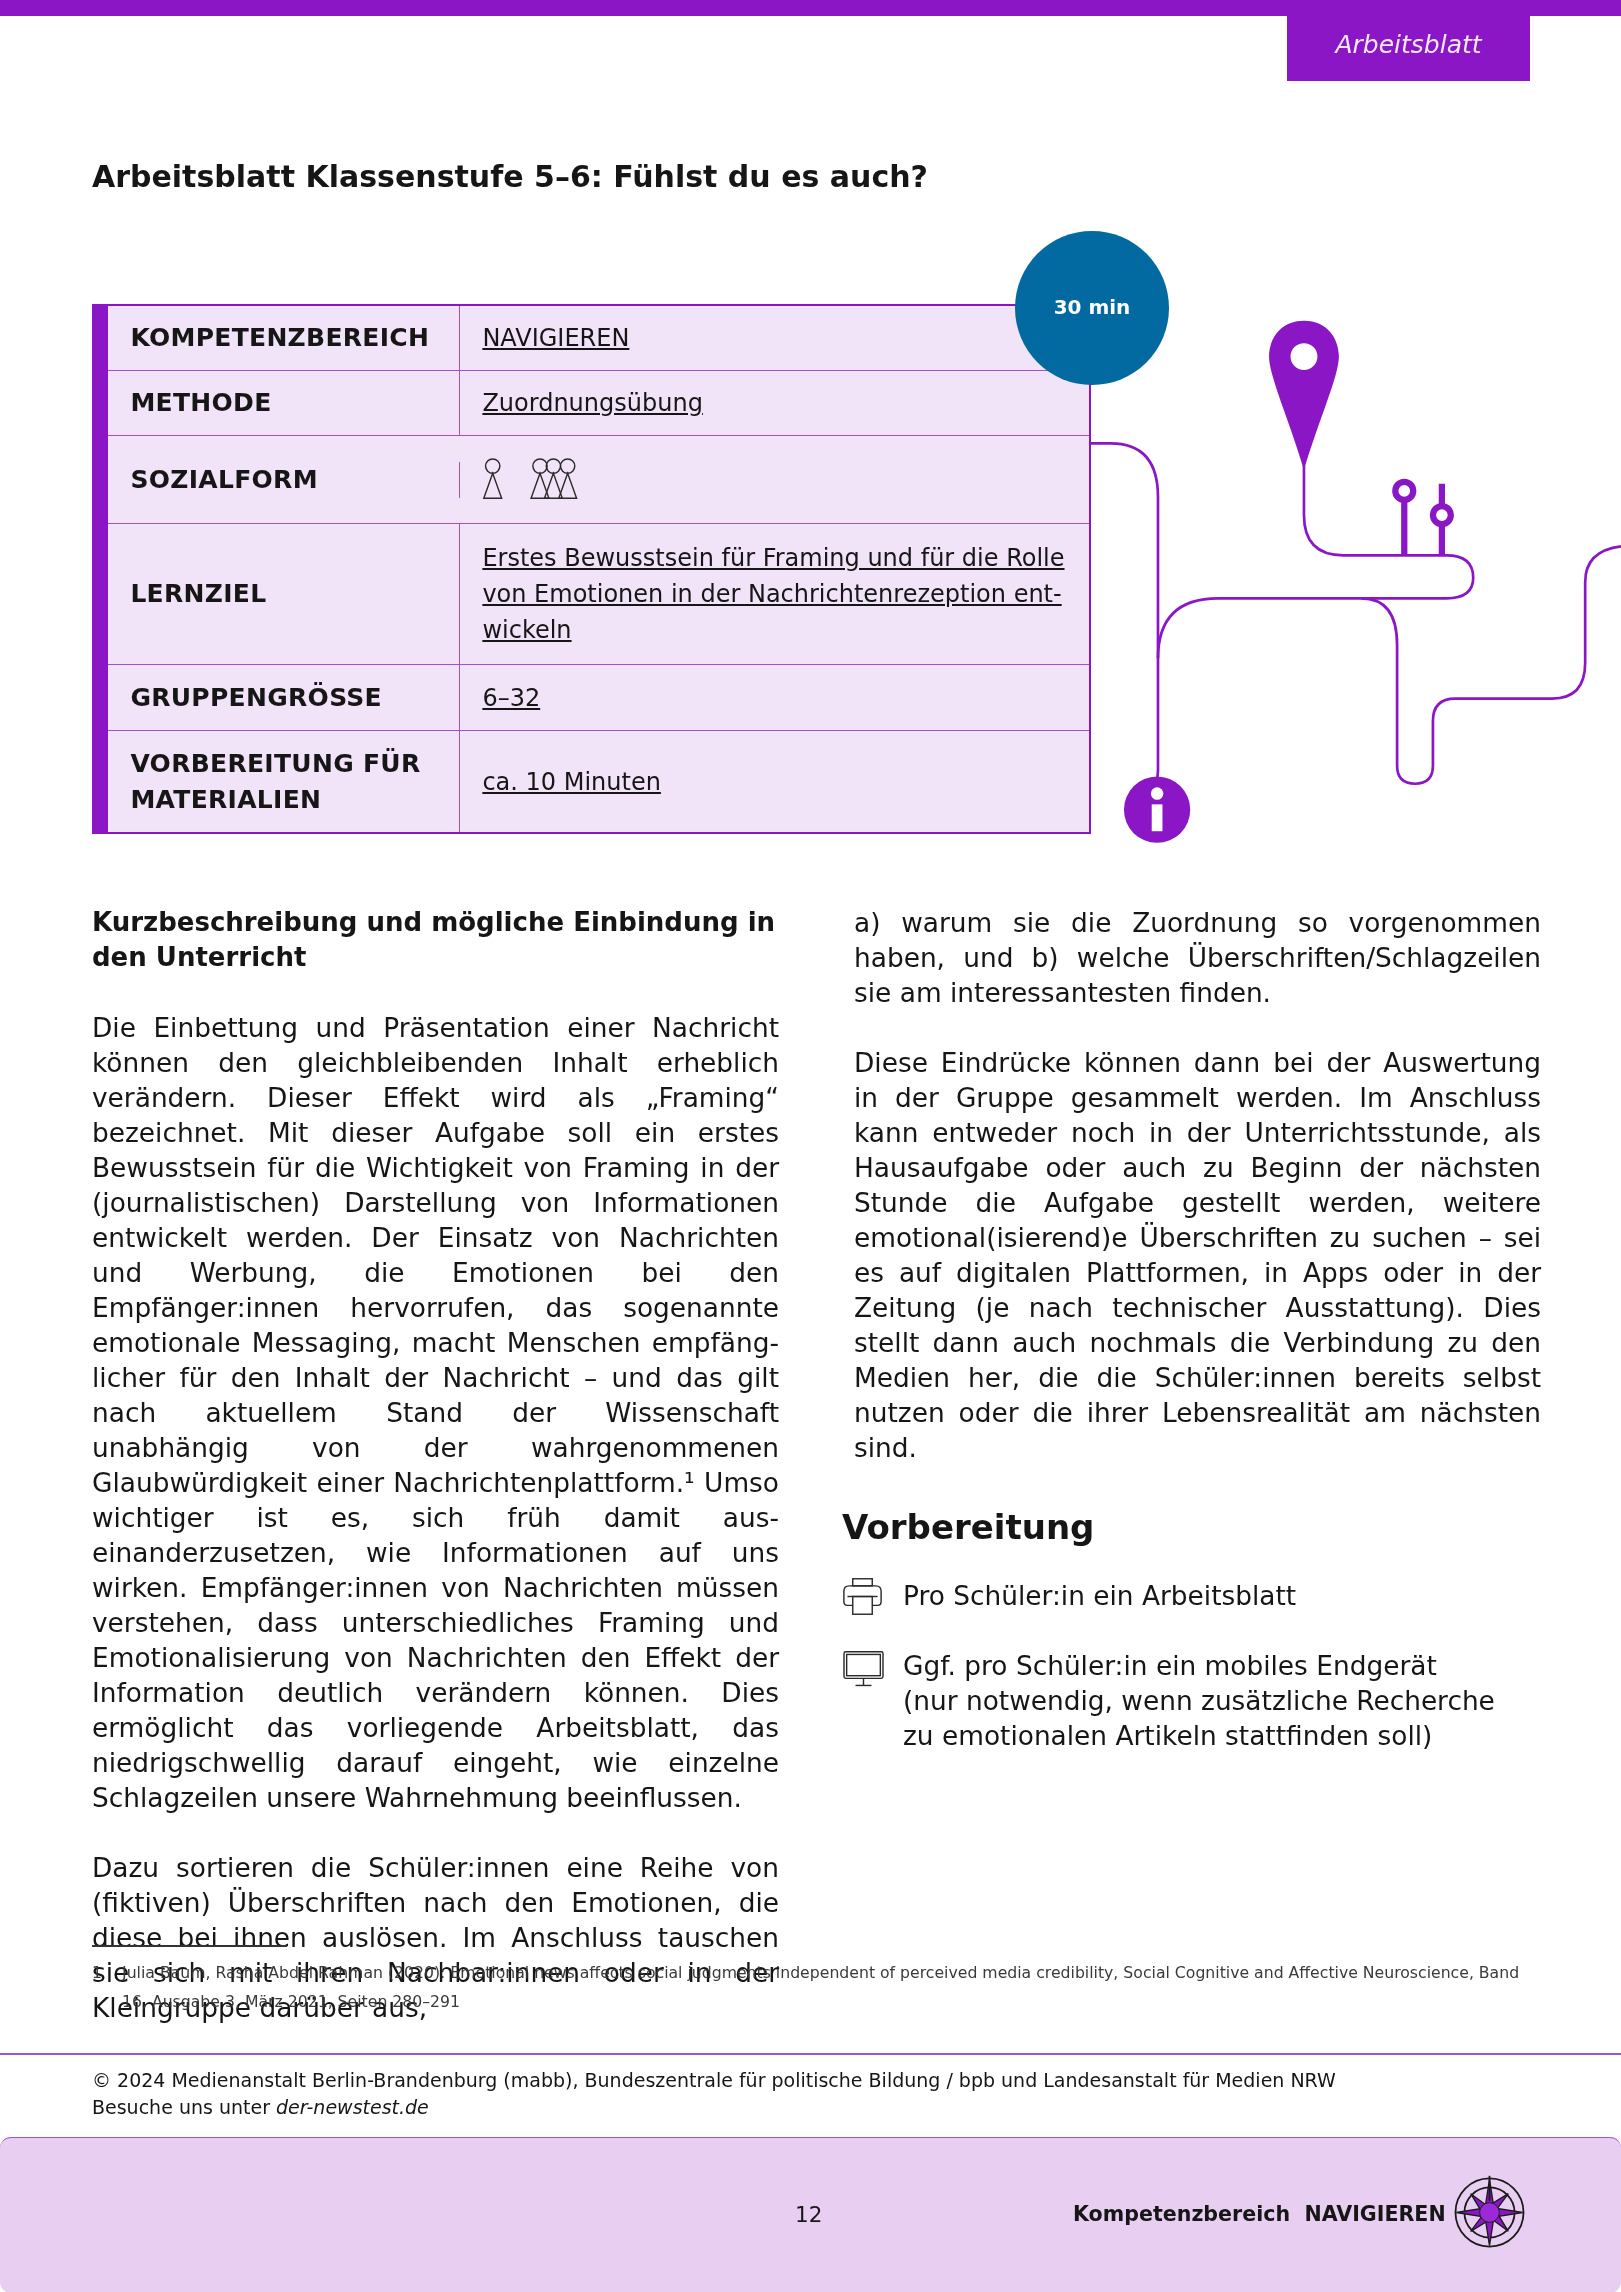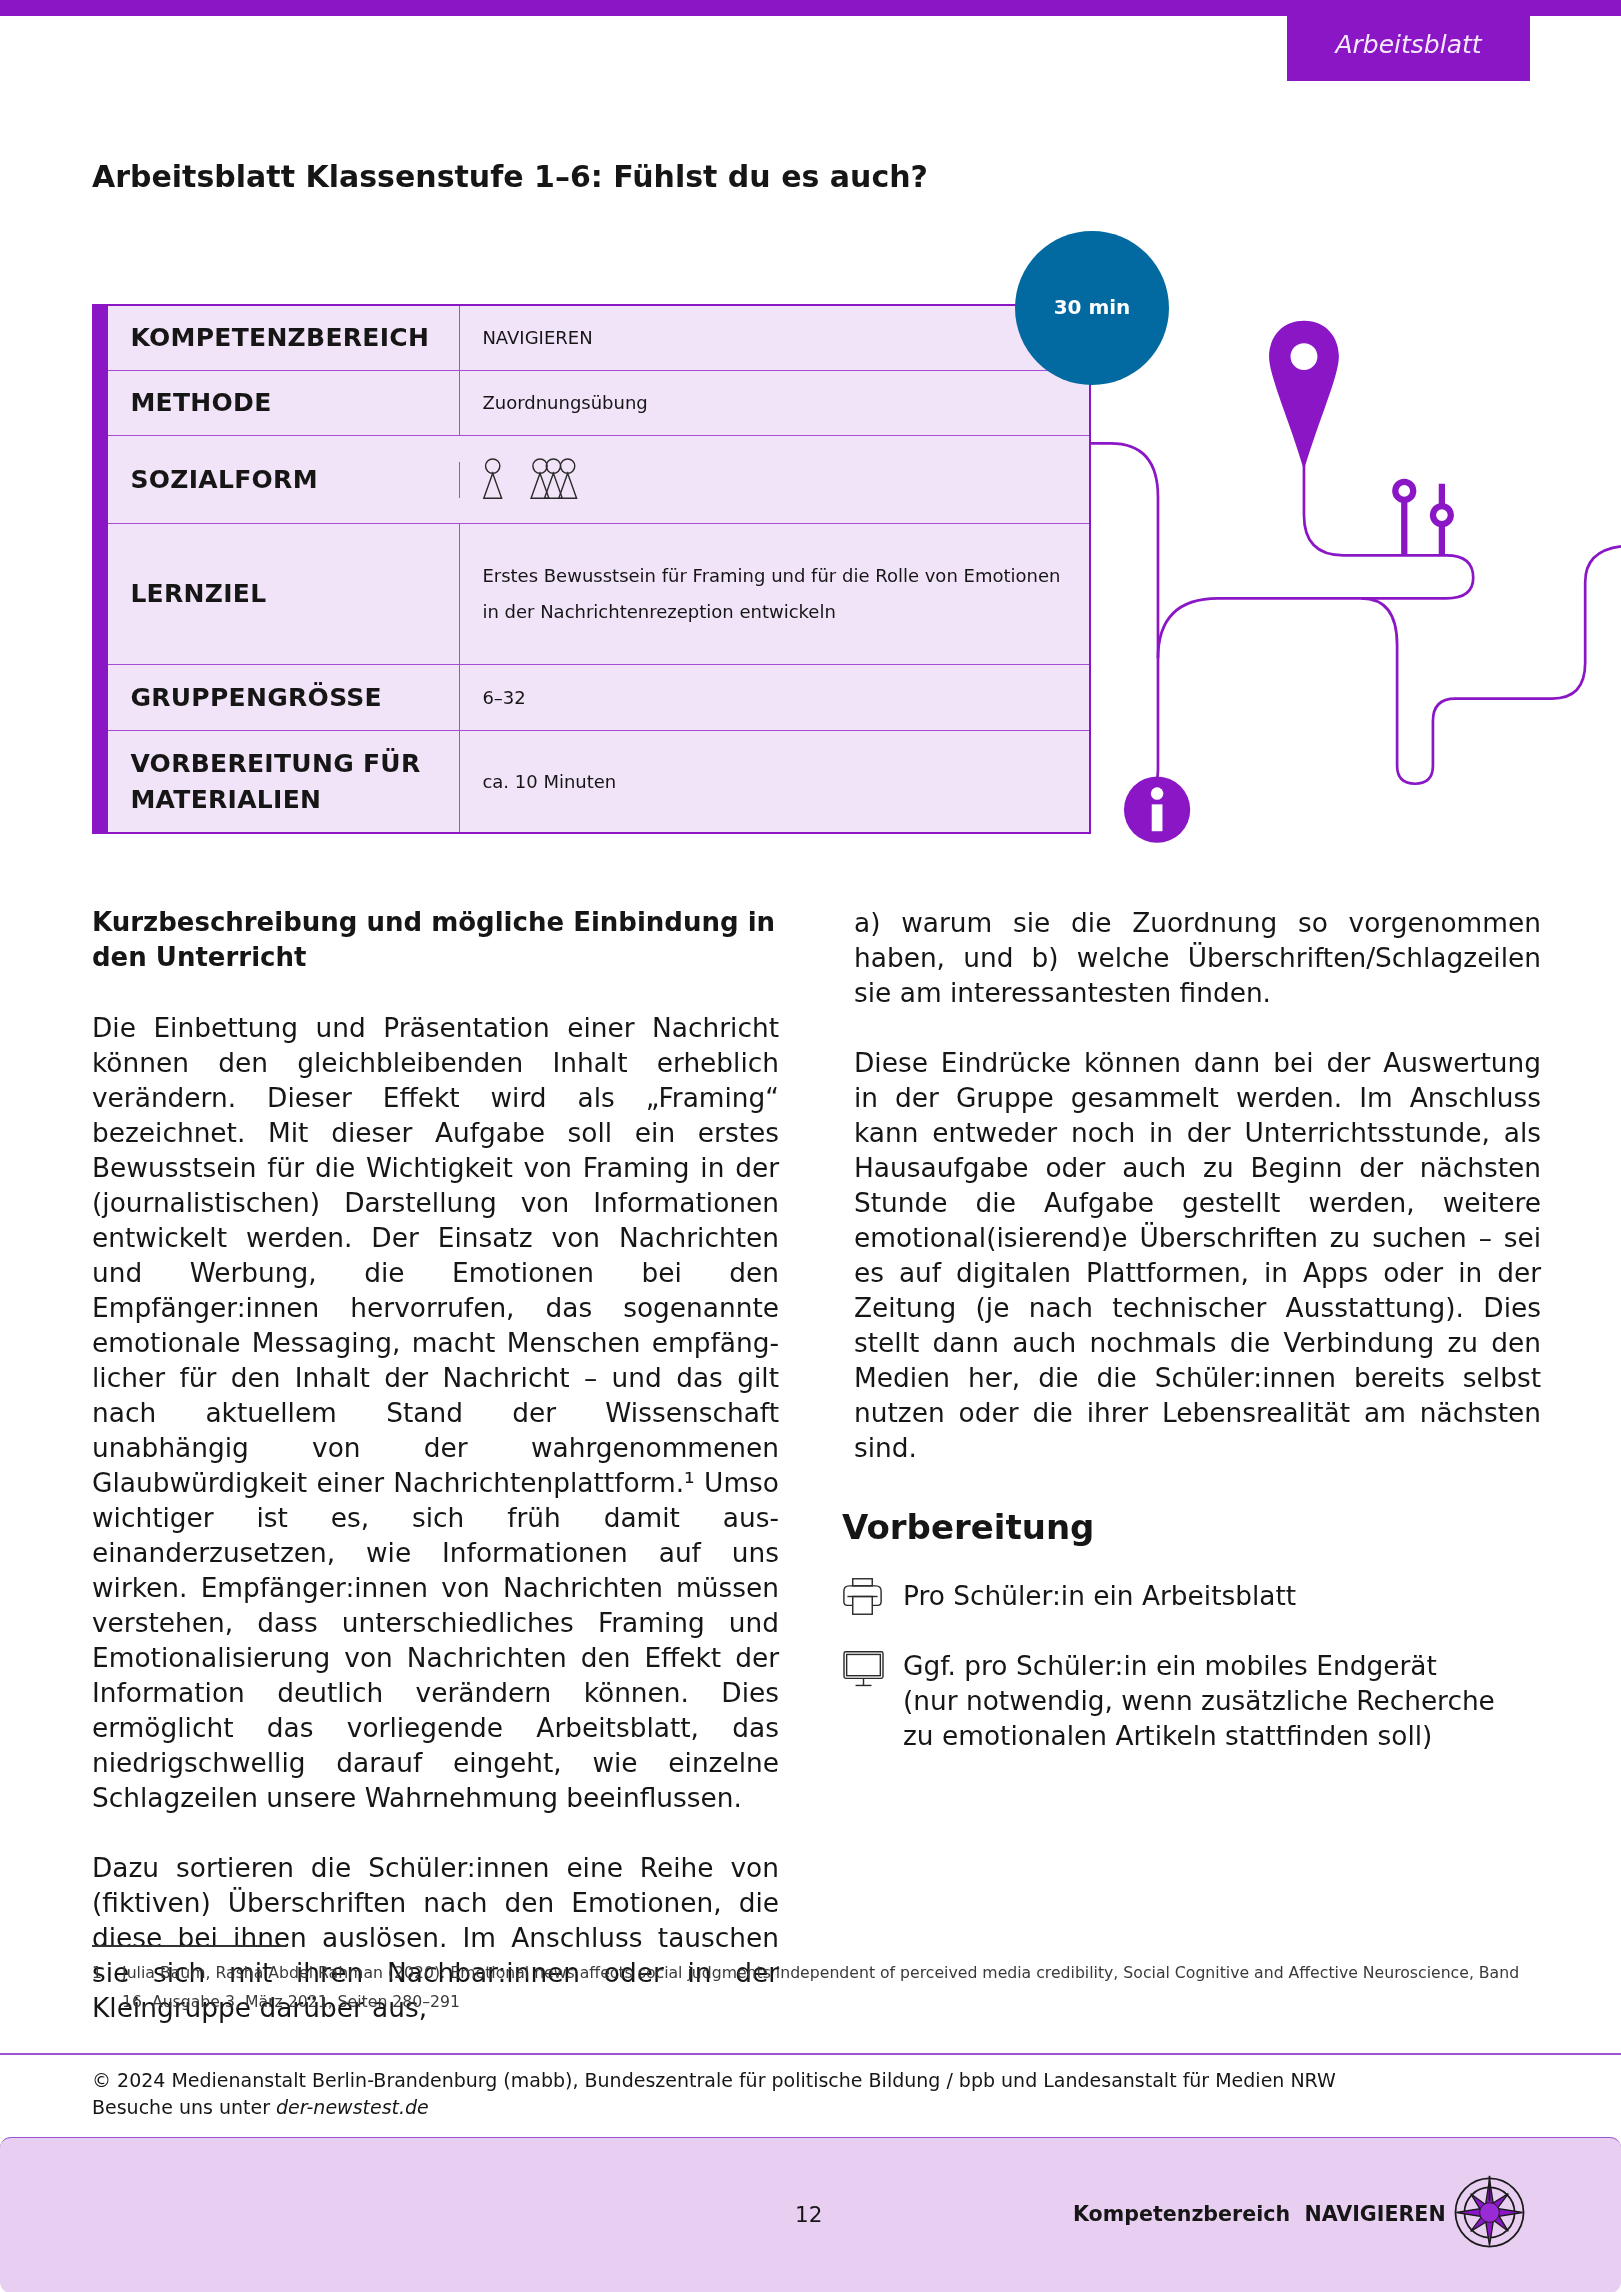--- a/index.html
+++ b/index.html
@@ -14,21 +14,21 @@
   .page-title { position: absolute; left: 92px; top: 159px; font-size: 30px; font-weight: bold; color: #161616; }
 
   
   .info-table { position: absolute; left: 92px; top: 304px; width: 999px; border-top: 2.7px solid #8b16c6;
                 border-bottom: 2.7px solid #8b16c6; border-right: 2.7px solid #8b16c6; border-left: 16px solid #8b16c6;
                 background: #f2e4f8; }
   .info-row { display: flex; border-bottom: 1.8px solid #a64dd6; }
   .info-row:last-child { border-bottom: none; }
   .info-key { width: 352px; padding: 0 0 0 22.4px; border-right: 1.8px solid #a64dd6; display: flex; align-items: center;
               font-weight: bold; font-size: 25px; letter-spacing: 0.3px; line-height: 36px; color: #161616; }
-  .info-val { flex: 1; padding: 0 18px 0 22.4px; display: flex; align-items: center; font-size: 18px; line-height: 36px; color: #161616; }
+  .info-val { flex: 1; padding: 0 18px 0 22.4px; display: flex; align-items: center; font-size: 24px; line-height: 36px; color: #161616; text-decoration: underline; }
   .r1 { height: 65px; } .r2 { height: 65px; } .r3 { height: 88px; align-items: center; } .r4 { height: 141px; } .r5 { height: 66px; } .r6 { height: 101px; }
 
   .time-badge { position: absolute; left: 1015px; top: 231px; width: 154px; height: 154px; border-radius: 50%;
                 background: #0369a1; color: #ffffff; font-weight: bold; font-size: 20px;
                 display: flex; align-items: center; justify-content: center; padding-bottom: 1.8px; }
 
   .deco { position: absolute; left: 0; top: 0; width: 1621px; height: 860px; pointer-events: none; }
 
   
   .col { position: absolute; width: 687px; font-size: 26.4px; line-height: 35px; color: #161616; }
@@ -56,21 +56,21 @@
   .page-num { position: absolute; left: 795px; top: 64px; font-size: 21.5px; color: #161616; }
   .footer-label { position: absolute; left: 1073px; top: 64px; font-size: 20.6px; font-weight: bold; color: #161616; }
   .compass { position: absolute; left: 1451px; top: 36px; width: 77px; height: 77px; }
 </style>
 </head>
 <body>
 
 <div class="top-bar"></div>
 <div class="doc-tab">Arbeitsblatt</div>
 
-<h1 class="page-title">Arbeitsblatt Klassenstufe 1–6: Fühlst du es auch?</h1>
+<h1 class="page-title">Arbeitsblatt Klassenstufe 5–6: Fühlst du es auch?</h1>
 
 <svg class="deco" viewBox="0 0 1810 960">
   <g fill="none" stroke="#8b16c6" stroke-width="3">
 
     <path d="M1218 495 L1240 495 Q1293 495 1293 555 L1293 860 Q1293 870 1290 880"></path>
 
     <path d="M1293 735 Q1293 668 1360 668 L1520 668 Q1560 668 1560 720 L1560 855 Q1560 875 1580 875 Q1600 875 1600 855 L1600 805 Q1600 780 1625 780 L1733 780 Q1770 780 1770 740 L1770 650 Q1770 615 1810 610"></path>
 
     <path d="M1456 520 L1456 575 Q1456 620 1500 620 L1615 620 Q1645 620 1645 645 Q1645 668 1615 668 L1520 668"></path>
   </g>

